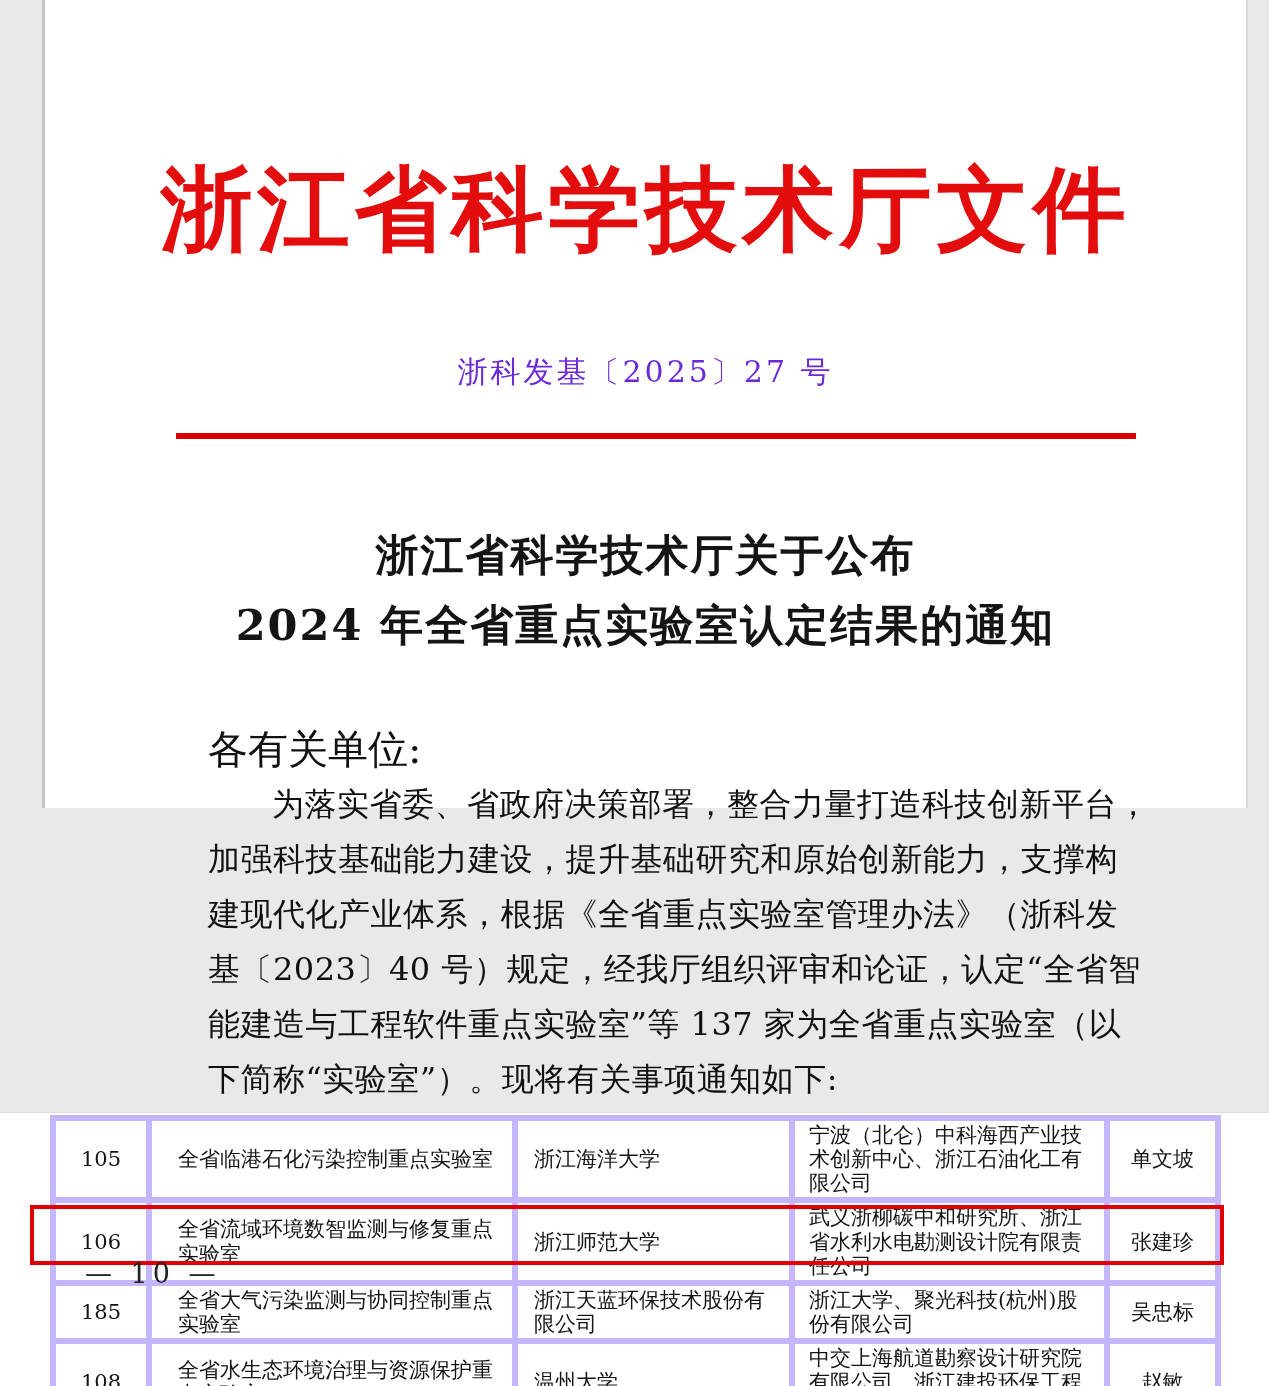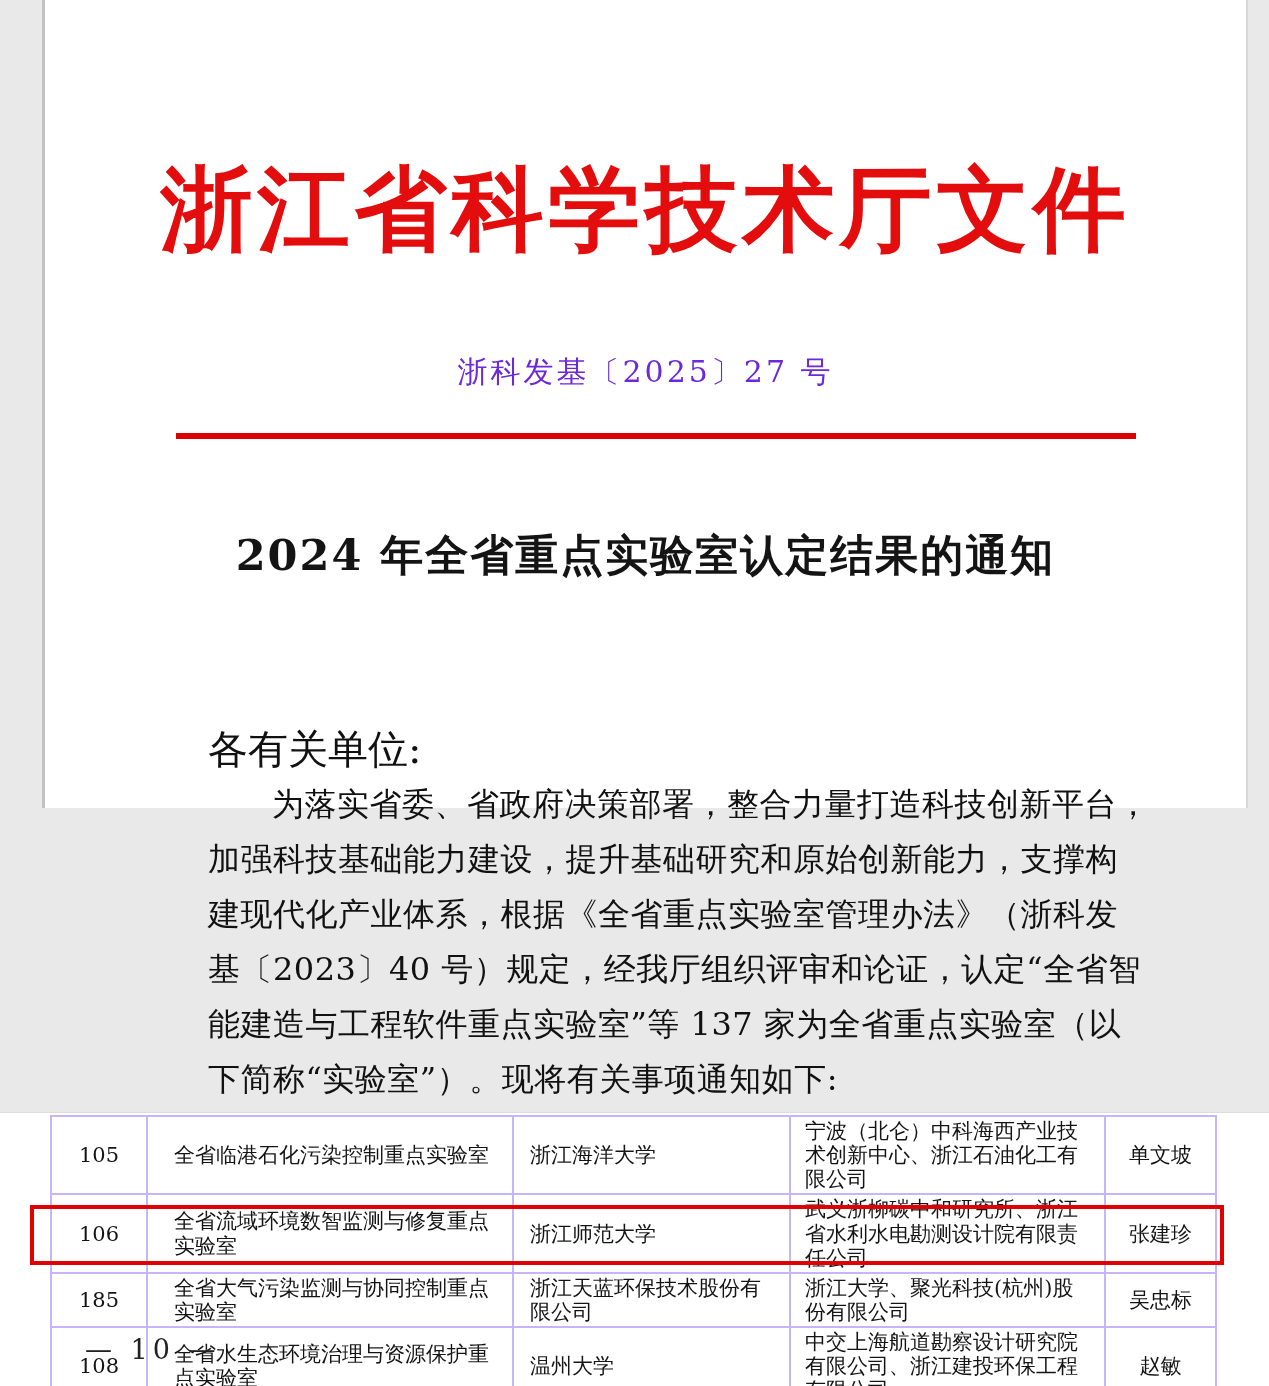--- a/index.html
+++ b/index.html
@@ -108,21 +108,21 @@
   .result-table {
     position: absolute;
     left: 50px; top: 1115px;
     border-collapse: collapse;
     table-layout: fixed;
     font-size: 21px;
     color: #141414;
     background: #ffffff;
   }
   .result-table td {
-    border: 2px solid #c4b5fd;
+    border: 6px solid #c4b5fd;
     height: 48px;
     padding: 2px 18px;
     line-height: 1.15;
     vertical-align: middle;
     overflow: hidden;
   }
   .result-table .col-no   { width: 96px;  text-align: center; }
   .result-table .col-lab  { width: 366px; padding-left: 26px; }
   .result-table .col-inst { width: 277px; padding-left: 16px; margin-left: 39px; }
   .result-table .col-part { width: 315px; padding-left: 14px; }
@@ -131,41 +131,42 @@
   .highlight-box {
     position: absolute;
     left: 30px; top: 1205px;
     width: 1194px; height: 60px;
     border: 4px solid #e10000;
     pointer-events: none;
   }
 
   .page-number {
     position: absolute;
-    left: 85px; top: 1334px;
+    left: 85px; top: 1258px;
     font-size: 27px;
     letter-spacing: 5px;
     color: #222222;
     white-space: nowrap;
   }
 </style>
 </head>
 <body>
 
 <div id="stage">
 
   <div class="upper-page">
 
     <div class="doc-header-title">浙江省科学技术厅文件</div>
 
     <div class="doc-number">浙科发基〔2025〕27 号</div>
 
     <div class="red-rule"></div>
 
     <div class="doc-title">
+      <div class="t-line">浙江省科学技术厅关于公布</div>
       <div class="t-line">2024 年全省重点实验室认定结果的通知</div>
     </div>
 
     <div class="salutation">各有关单位:</div>
 
     <div class="body-text">
       <div class="b-line first">为落实省委、省政府决策部署，整合力量打造科技创新平台，</div>
       <div class="b-line">加强科技基础能力建设，提升基础研究和原始创新能力，支撑构</div>
       <div class="b-line">建现代化产业体系，根据《全省重点实验室管理办法》（浙科发</div>
       <div class="b-line">基〔2023〕40 号）规定，经我厅组织评审和论证，认定“全省智</div>

